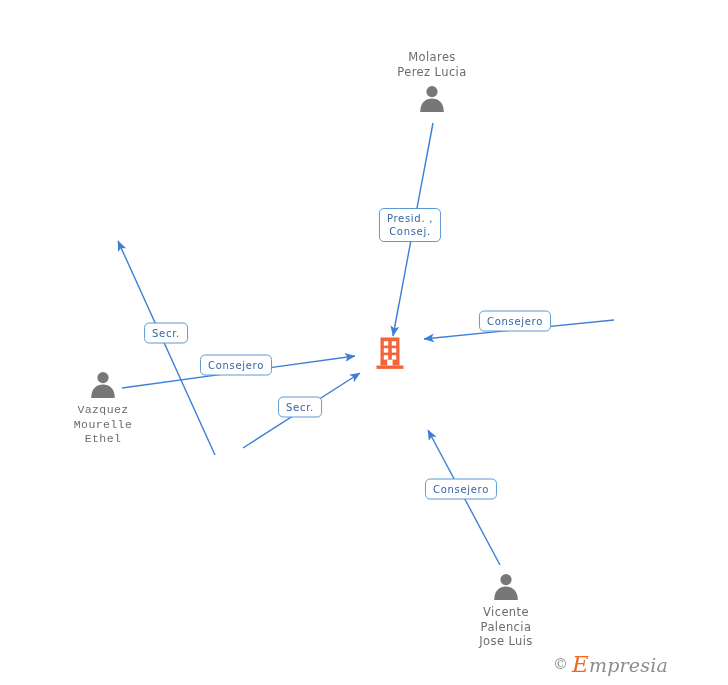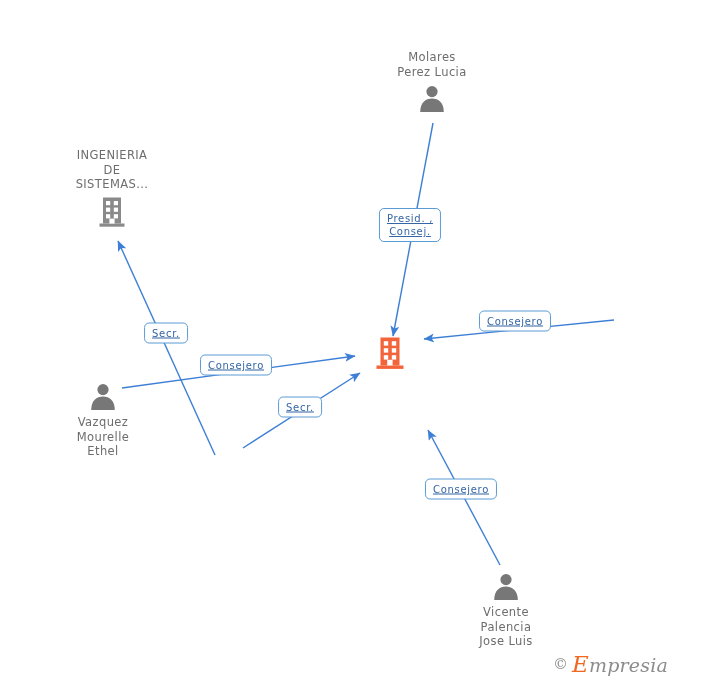--- a/index.html
+++ b/index.html
@@ -60,21 +60,20 @@
     border: 1px solid #5b9bd5;
     border-radius: 5px;
     color: #3465a4;
     font-size: 10px;
     letter-spacing: 0.7px;
     padding: 3px 7px 3px 7px;
     white-space: pre-line;
     text-align: center;
     line-height: 13px;
     box-sizing: border-box;
-    text-decoration: underline;
   }
   .watermark {
     position: absolute;
     right: 8px;
     bottom: 8px;
     display: flex;
     align-items: center;
     gap: 4px;
     font-size: 18px;
     color: #8c8c8c;
@@ -120,57 +119,39 @@
     <span class="label">Molares
 Perez Lucia</span>
     <span class="glyph">
       <svg width="30" height="30" viewBox="0 0 30 30" aria-hidden="true">
         <circle cx="15" cy="8.6" r="5.6" fill="#777777"></circle>
         <path d="M3.2 29 C3.2 19.8 8.6 15.6 15 15.6 C21.4 15.6 26.8 19.8 26.8 29 Z" fill="#777777"></path>
       </svg>
     </span>
   </div>
 
-  <div class="node company above" style="left:112px; top:148px;">
-    <span class="label">INGENIERIA
-DE
-SISTEMAS...</span>
-    <span class="glyph">
-      <svg width="30" height="32" viewBox="0 0 30 32" aria-hidden="true">
-        <rect x="6" y="1.5" width="18" height="26" fill="#8a8a8a"></rect>
-        <rect x="2.5" y="27.5" width="25" height="3.2" fill="#8a8a8a"></rect>
-        <rect x="9" y="5" width="4.2" height="4.2" fill="#ffffff"></rect>
-        <rect x="16.8" y="5" width="4.2" height="4.2" fill="#ffffff"></rect>
-        <rect x="9" y="11.6" width="4.2" height="4.2" fill="#ffffff"></rect>
-        <rect x="16.8" y="11.6" width="4.2" height="4.2" fill="#ffffff"></rect>
-        <rect x="9" y="18.2" width="4.2" height="4.2" fill="#ffffff"></rect>
-        <rect x="16.8" y="18.2" width="4.2" height="4.2" fill="#ffffff"></rect>
-        <rect x="12.4" y="22.6" width="5.2" height="5" fill="#ffffff"></rect>
-      </svg>
-    </span>
-  </div>
 
 
   <div class="node company below" style="left:390px; top:336px;">
     <span class="glyph">
       <svg width="32" height="34" viewBox="0 0 32 34" aria-hidden="true">
         <rect x="6.5" y="1.5" width="19" height="28" fill="#f4643a"></rect>
         <rect x="2.5" y="29.5" width="27" height="3.4" fill="#f4643a"></rect>
         <rect x="9.8" y="5.2" width="4.4" height="4.4" fill="#ffffff"></rect>
         <rect x="17.8" y="5.2" width="4.4" height="4.4" fill="#ffffff"></rect>
         <rect x="9.8" y="12.2" width="4.4" height="4.4" fill="#ffffff"></rect>
         <rect x="17.8" y="12.2" width="4.4" height="4.4" fill="#ffffff"></rect>
         <rect x="9.8" y="19.2" width="4.4" height="4.4" fill="#ffffff"></rect>
         <rect x="17.8" y="19.2" width="4.4" height="4.4" fill="#ffffff"></rect>
         <rect x="13.2" y="23.8" width="5.4" height="5.6" fill="#ffffff"></rect>
       </svg>
     </span>
   </div>
 
-  <div class="node person below" style="left:103px; top:381px;">
+  <div class="node person below" style="left:103px; top:369px;font-family:Liberation Mono, monospace;">
     <span class="glyph">
       <svg width="30" height="30" viewBox="0 0 30 30" aria-hidden="true">
         <circle cx="15" cy="8.6" r="5.6" fill="#777777"></circle>
         <path d="M3.2 29 C3.2 19.8 8.6 15.6 15 15.6 C21.4 15.6 26.8 19.8 26.8 29 Z" fill="#777777"></path>
       </svg>
     </span>
     <span class="label">Vazquez
 Mourelle
 Ethel</span>
   </div>

